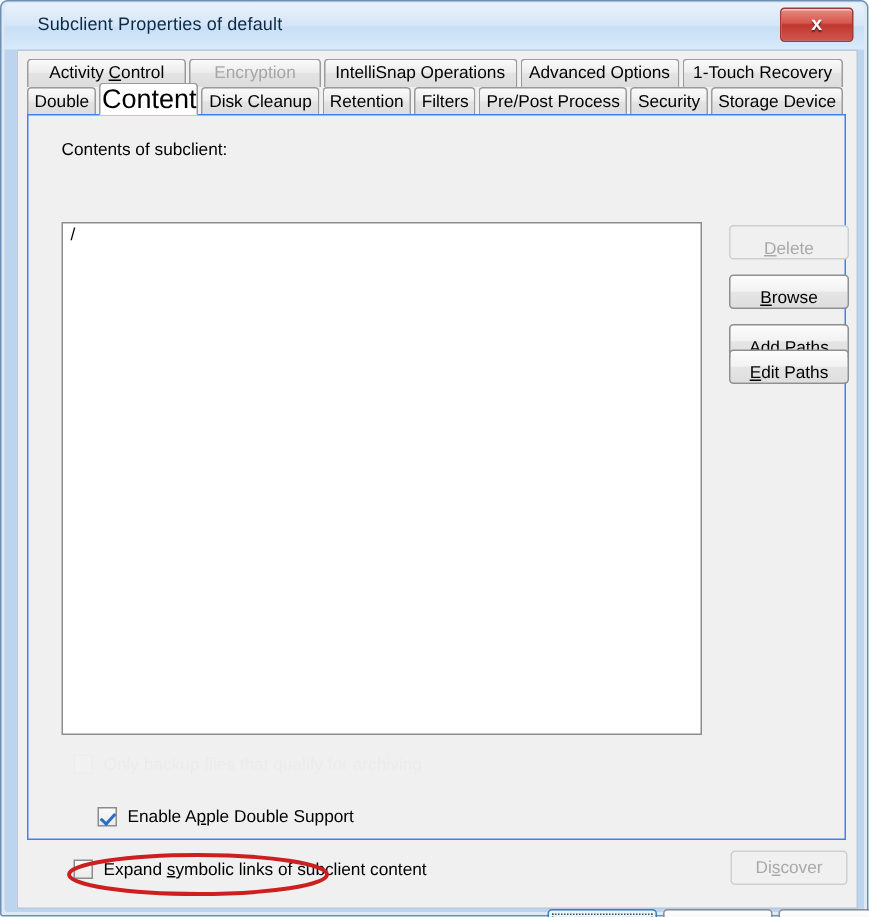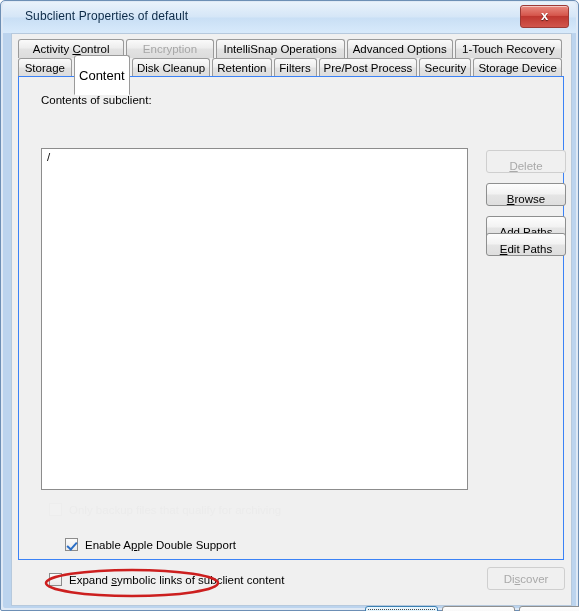--- a/index.html
+++ b/index.html
@@ -122,24 +122,24 @@
     color: #000;
     cursor: default;
     white-space: nowrap;
     padding: 0 4px;
   }
   .tab.disabled { color: #a6a6a6; }
   .tab.active {
     background: #ffffff;
     border: 1px solid #9a9a9a;
     border-bottom: 1px solid #ffffff;
-    height: 40px;
+    height: 22px;
     margin-top: -3px;
     z-index: 5;
-    font-size: 13px;
+    font-size: 18px;
   }
   .tab u { text-decoration: underline; }
 
   
   #panel {
     position: absolute;
     left: 6px;
     top: 42px;
     width: 546px;
     height: 484px;
@@ -335,21 +335,21 @@
             </div>
           <div class="tab" style="width:117px">
               <span>Advanced Options</span>
             </div>
           <div class="tab" style="width:118px">
               <span>1-Touch Recovery</span>
             </div>
         </div>
         <div class="tab-row row2">
           <div class="tab" style="width:63px">
-              <span>Storage</span>
+              <span>Double</span>
             </div>
           <div class="tab active" style="width:66px">
               <span>Content</span>
             </div>
           <div class="tab" style="width:82px">
               <span>Disk Cleanup</span>
             </div>
           <div class="tab" style="width:66px">
               <span>Retention</span>
             </div>

